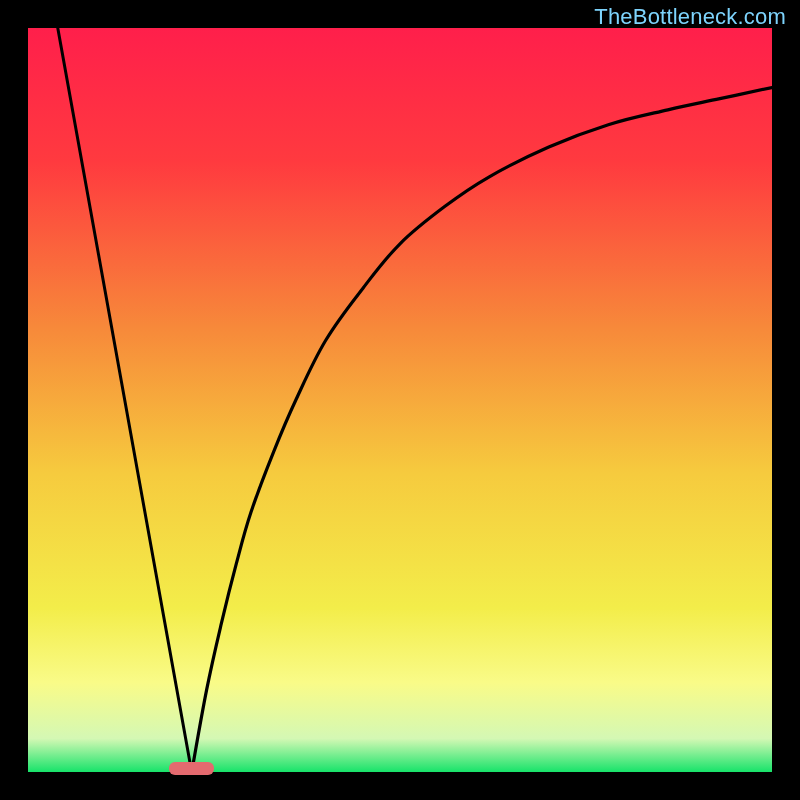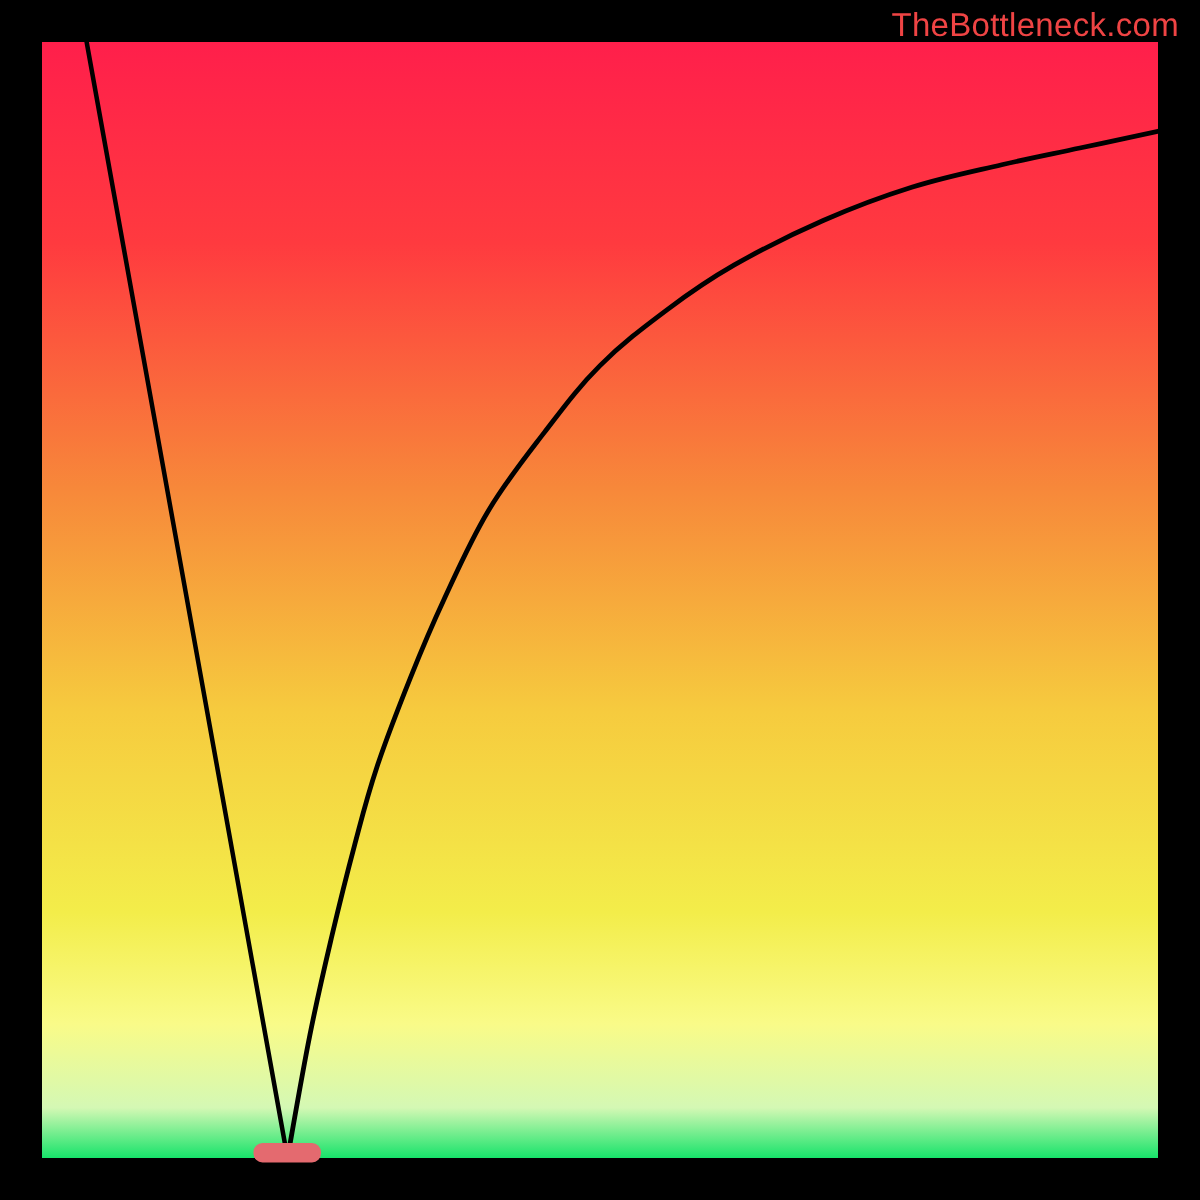--- a/index.html
+++ b/index.html
@@ -14,21 +14,21 @@
   .frame {
     position: relative;
     width: 800px;
     height: 800px;
     background: #000;
   }
   .watermark {
     position: absolute;
     top: 4px;
     right: 14px;
-    color: #ef4444;
+    color: #7dd3fc;
     font-size: 22px;
     font-weight: 500;
     letter-spacing: 0.2px;
     z-index: 20;
   }
   .plot-outer {
     position: absolute;
     left: 28px;
     top: 28px;
     width: 744px;

